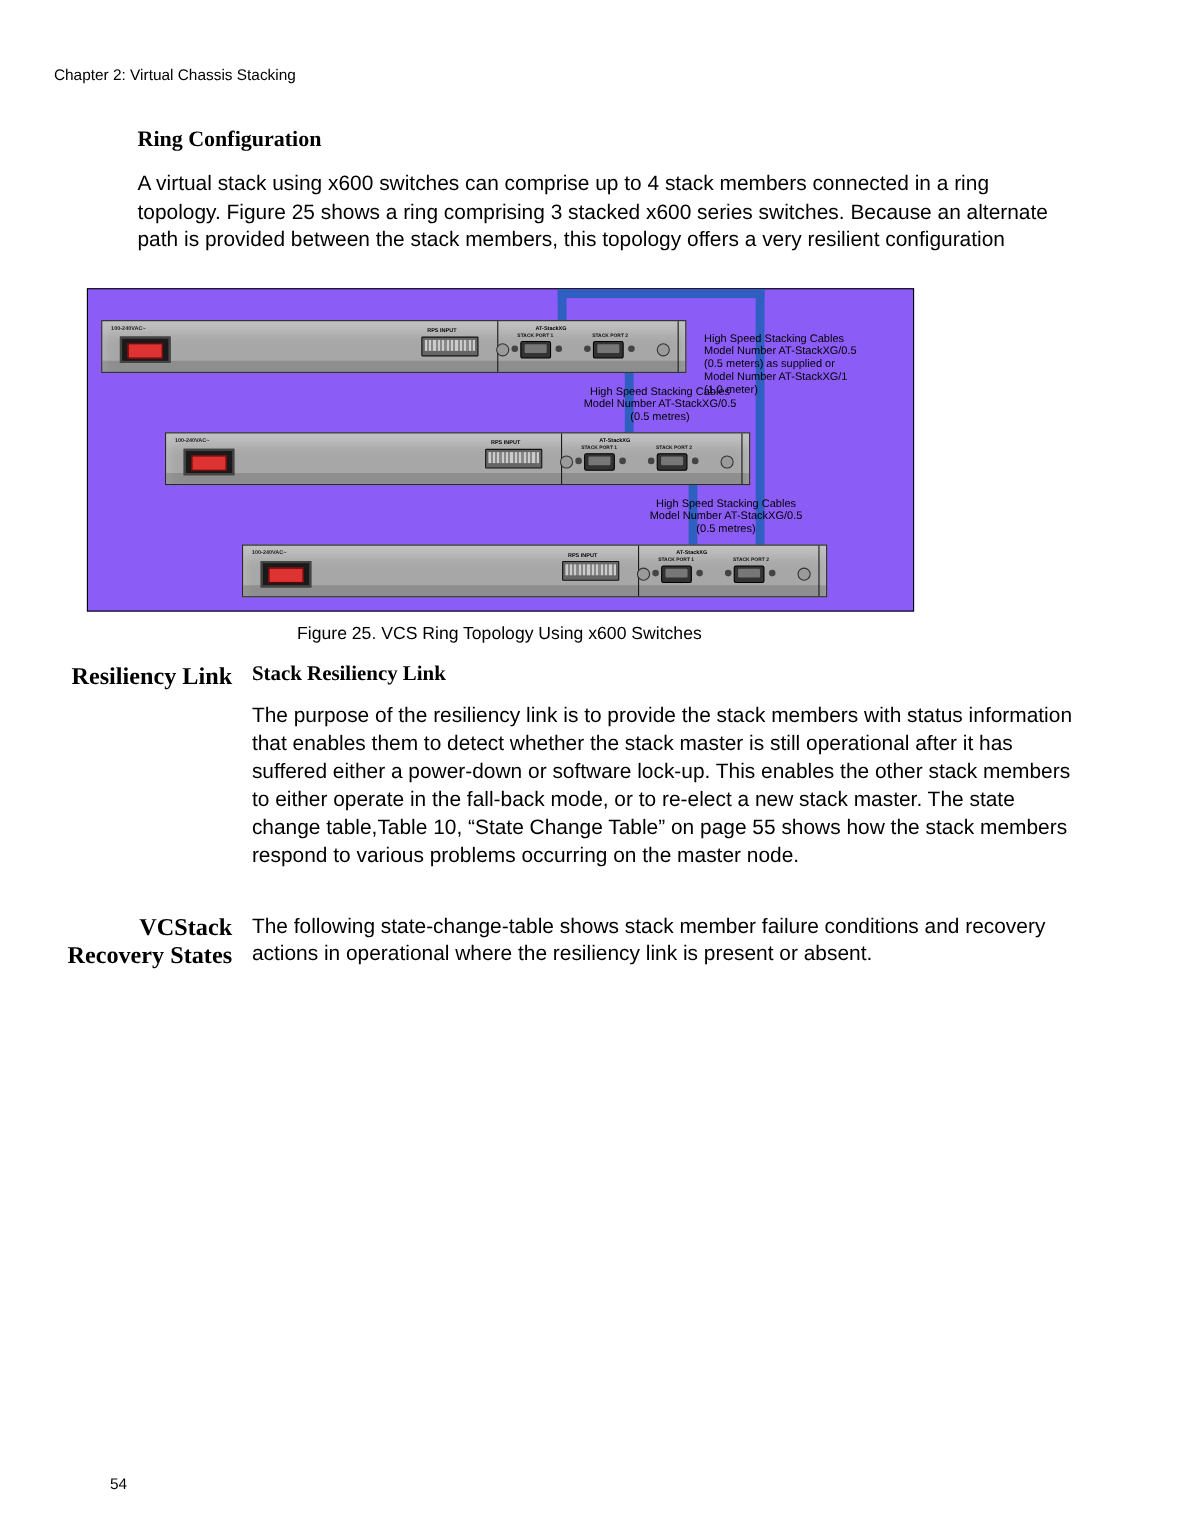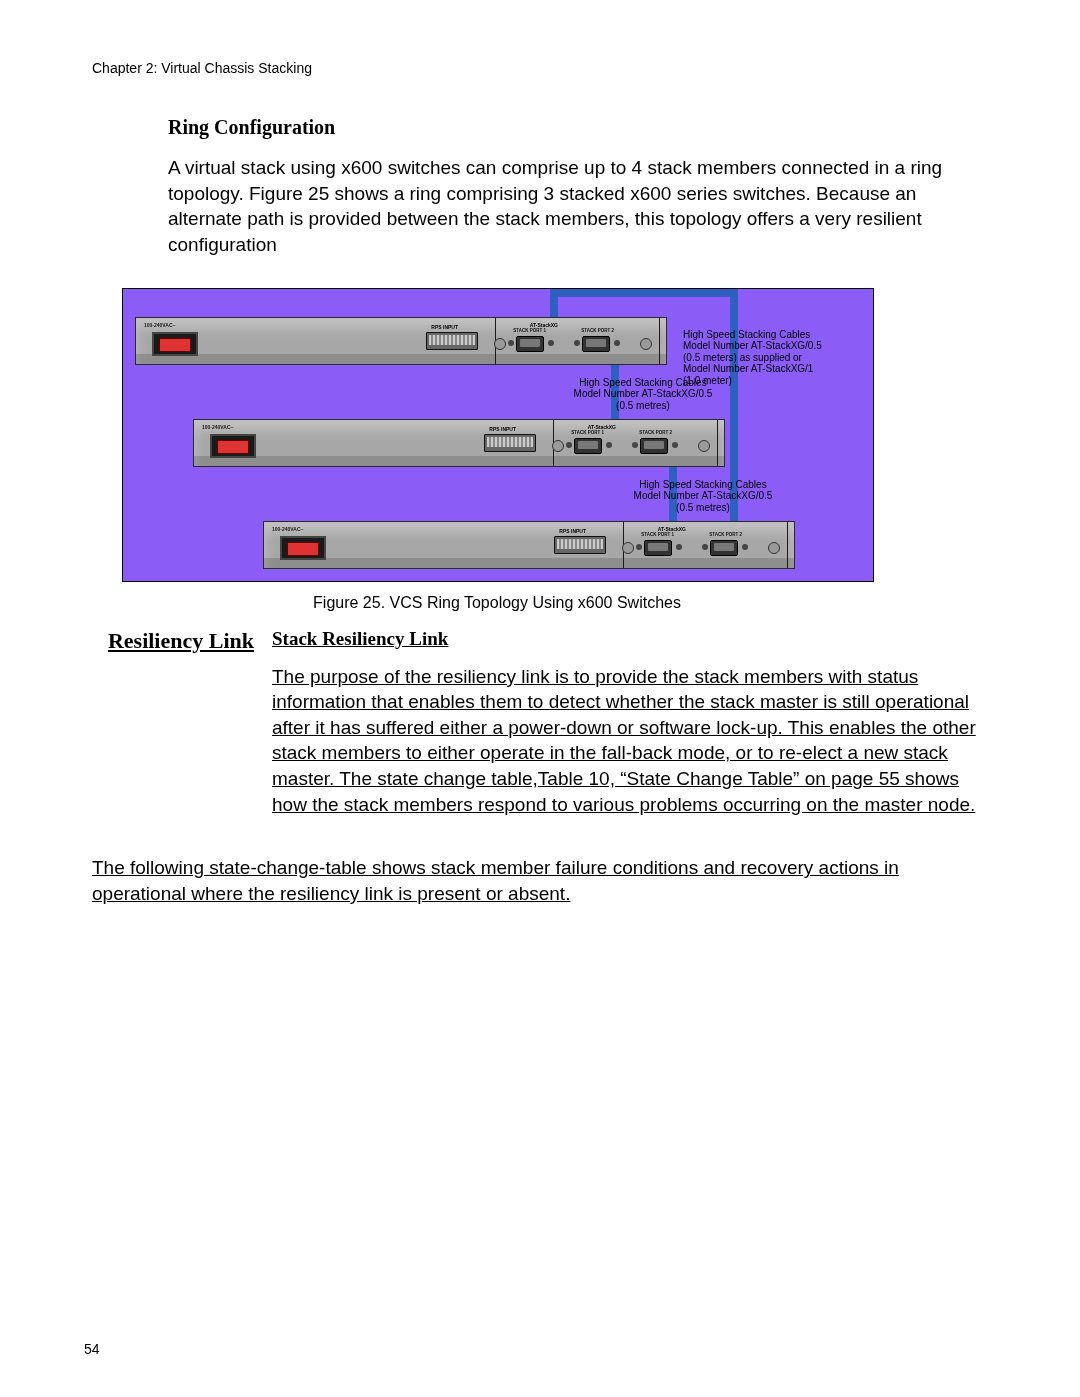--- a/index.html
+++ b/index.html
@@ -4,21 +4,21 @@
 <style>
   body {
     margin: 0;
     padding: 0;
     background: #fff;
     font-family: Arial, Helvetica, sans-serif;
     color: #000;
     width: 1080px;
   }
   .page {
-    padding: 60px 100px 60px 92px;
+    padding: 60px 100px 60px 49px;
     box-sizing: border-box;
     width: 1080px;
     height: 1397px;
     position: relative;
   }
   .chapter-line {
     font-size: 14px;
     margin-bottom: 40px;
   }
   .content-block {
@@ -123,21 +123,20 @@
     text-align: center;
     font-size: 16px;
     margin: 10px 0 16px 30px;
     width: 750px;
   }
 
   .two-col {
     display: flex;
     align-items: flex-start;
     margin-bottom: 18px;
-    text-decoration: underline;
   }
   .side-heading {
     width: 180px;
     flex: 0 0 180px;
     font-family: "Times New Roman", Times, serif;
     font-size: 22px;
     font-weight: bold;
     text-align: right;
     padding-right: 18px;
     box-sizing: border-box;
@@ -145,21 +144,21 @@
   }
   .col-body { flex: 1; }
   .sub-title {
     font-family: "Times New Roman", Times, serif;
     font-weight: bold;
     font-size: 19px;
     margin-bottom: 14px;
   }
   .page-number {
     position: absolute;
-    left: 84px;
+    left: 100px;
     bottom: 40px;
     font-size: 14px;
   }
 </style>
 </head>
 <body>
 
 <div class="page">
 
   <div class="chapter-line">Chapter 2: Virtual Chassis Stacking</div>
@@ -260,19 +259,20 @@
 
   <div class="two-col">
     <div class="side-heading">Resiliency Link</div>
     <div class="col-body">
       <div class="sub-title">Stack Resiliency Link</div>
       <div class="body-text">The purpose of the resiliency link is to provide the stack members with status information that enables them to detect whether the stack master is still operational after it has suffered either a power-down or software lock-up. This enables the other stack members to either operate in the fall-back mode, or to re-elect a new stack master. The state change table,Table 10, “State Change Table” on page 55 shows how the stack members respond to various problems occurring on the master node.</div>
     </div>
   </div>
 
   <div class="two-col">
+    <div class="side-heading">VCStack Recovery States</div>
     <div class="col-body">
       <div class="body-text">The following state-change-table shows stack member failure conditions and recovery actions in operational where the resiliency link is present or absent.</div>
     </div>
   </div>
 
   <div class="page-number">54</div>
 </div>
 
 </body></html>

